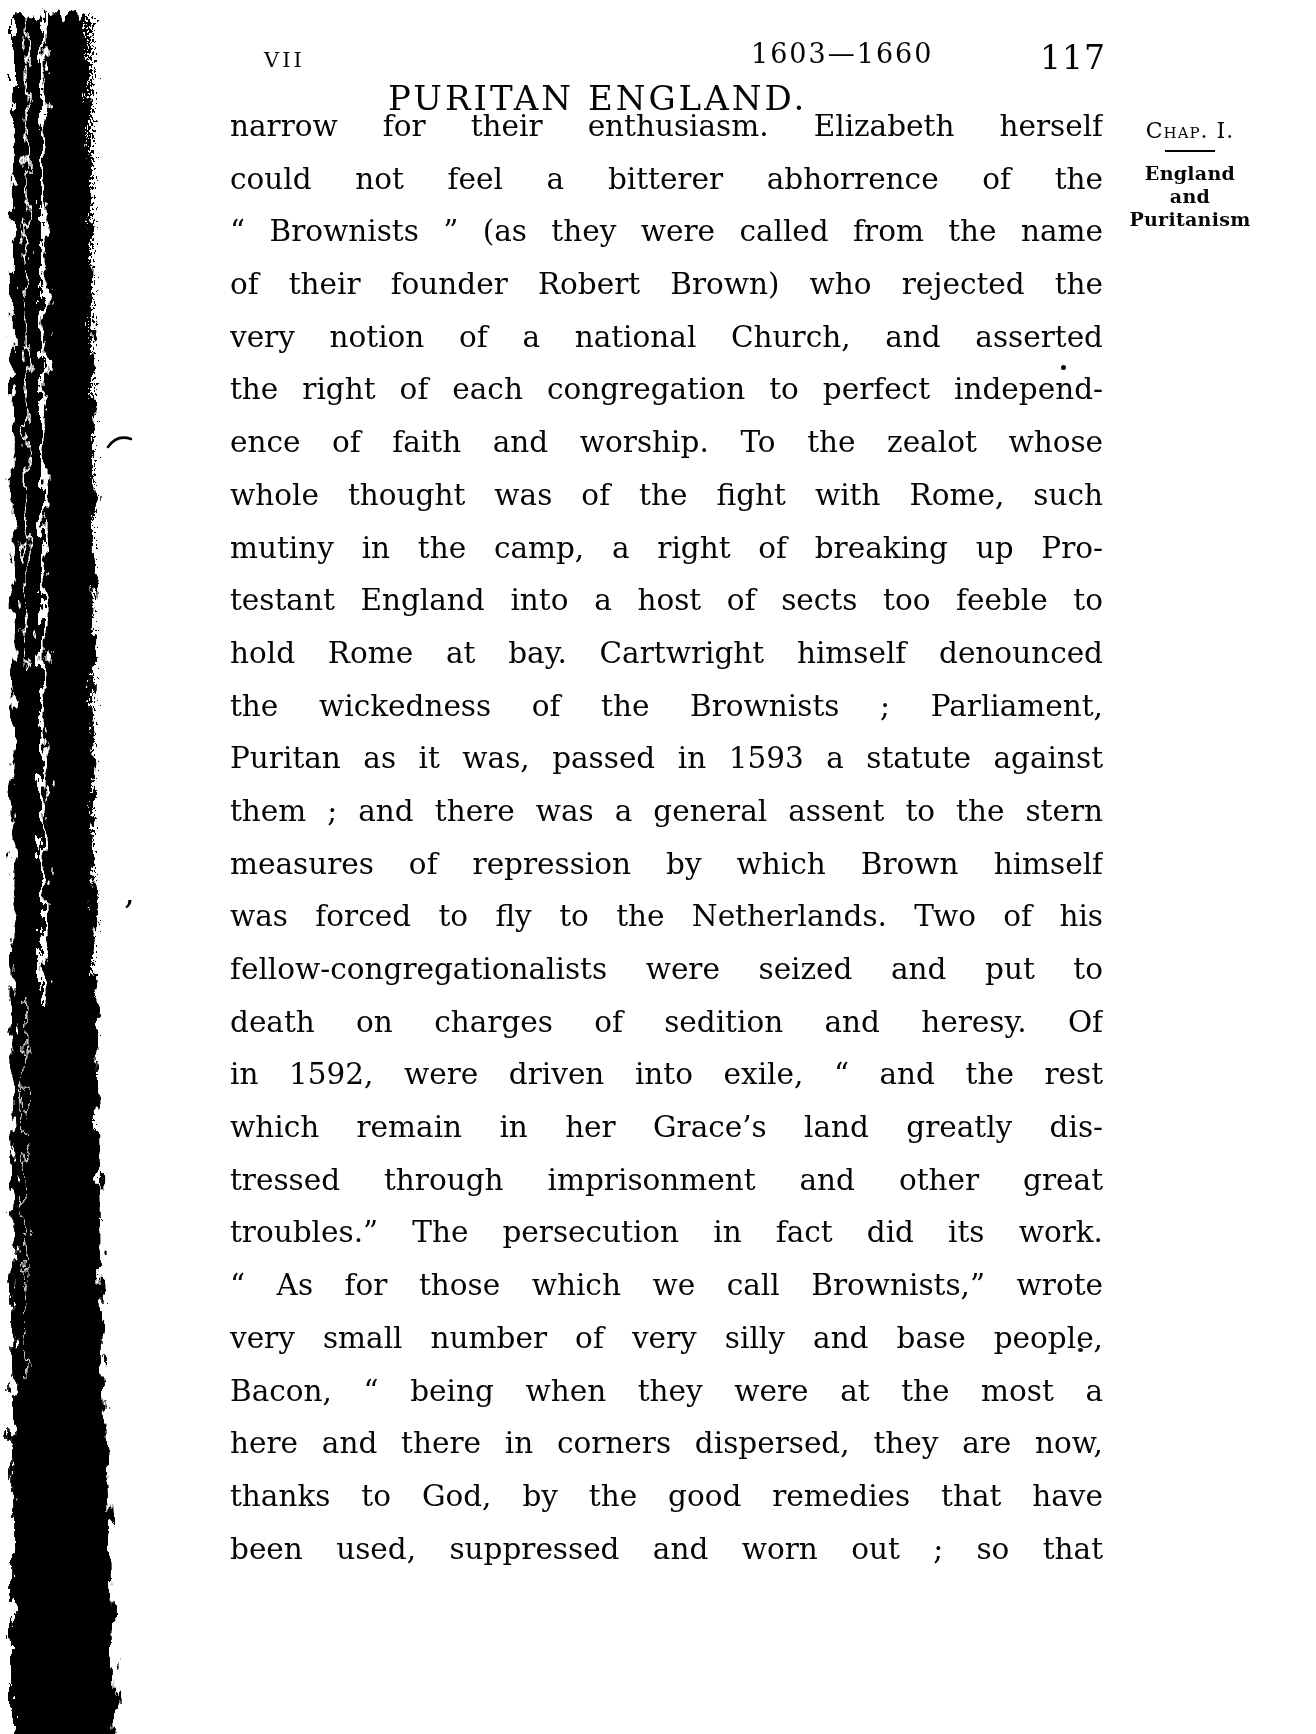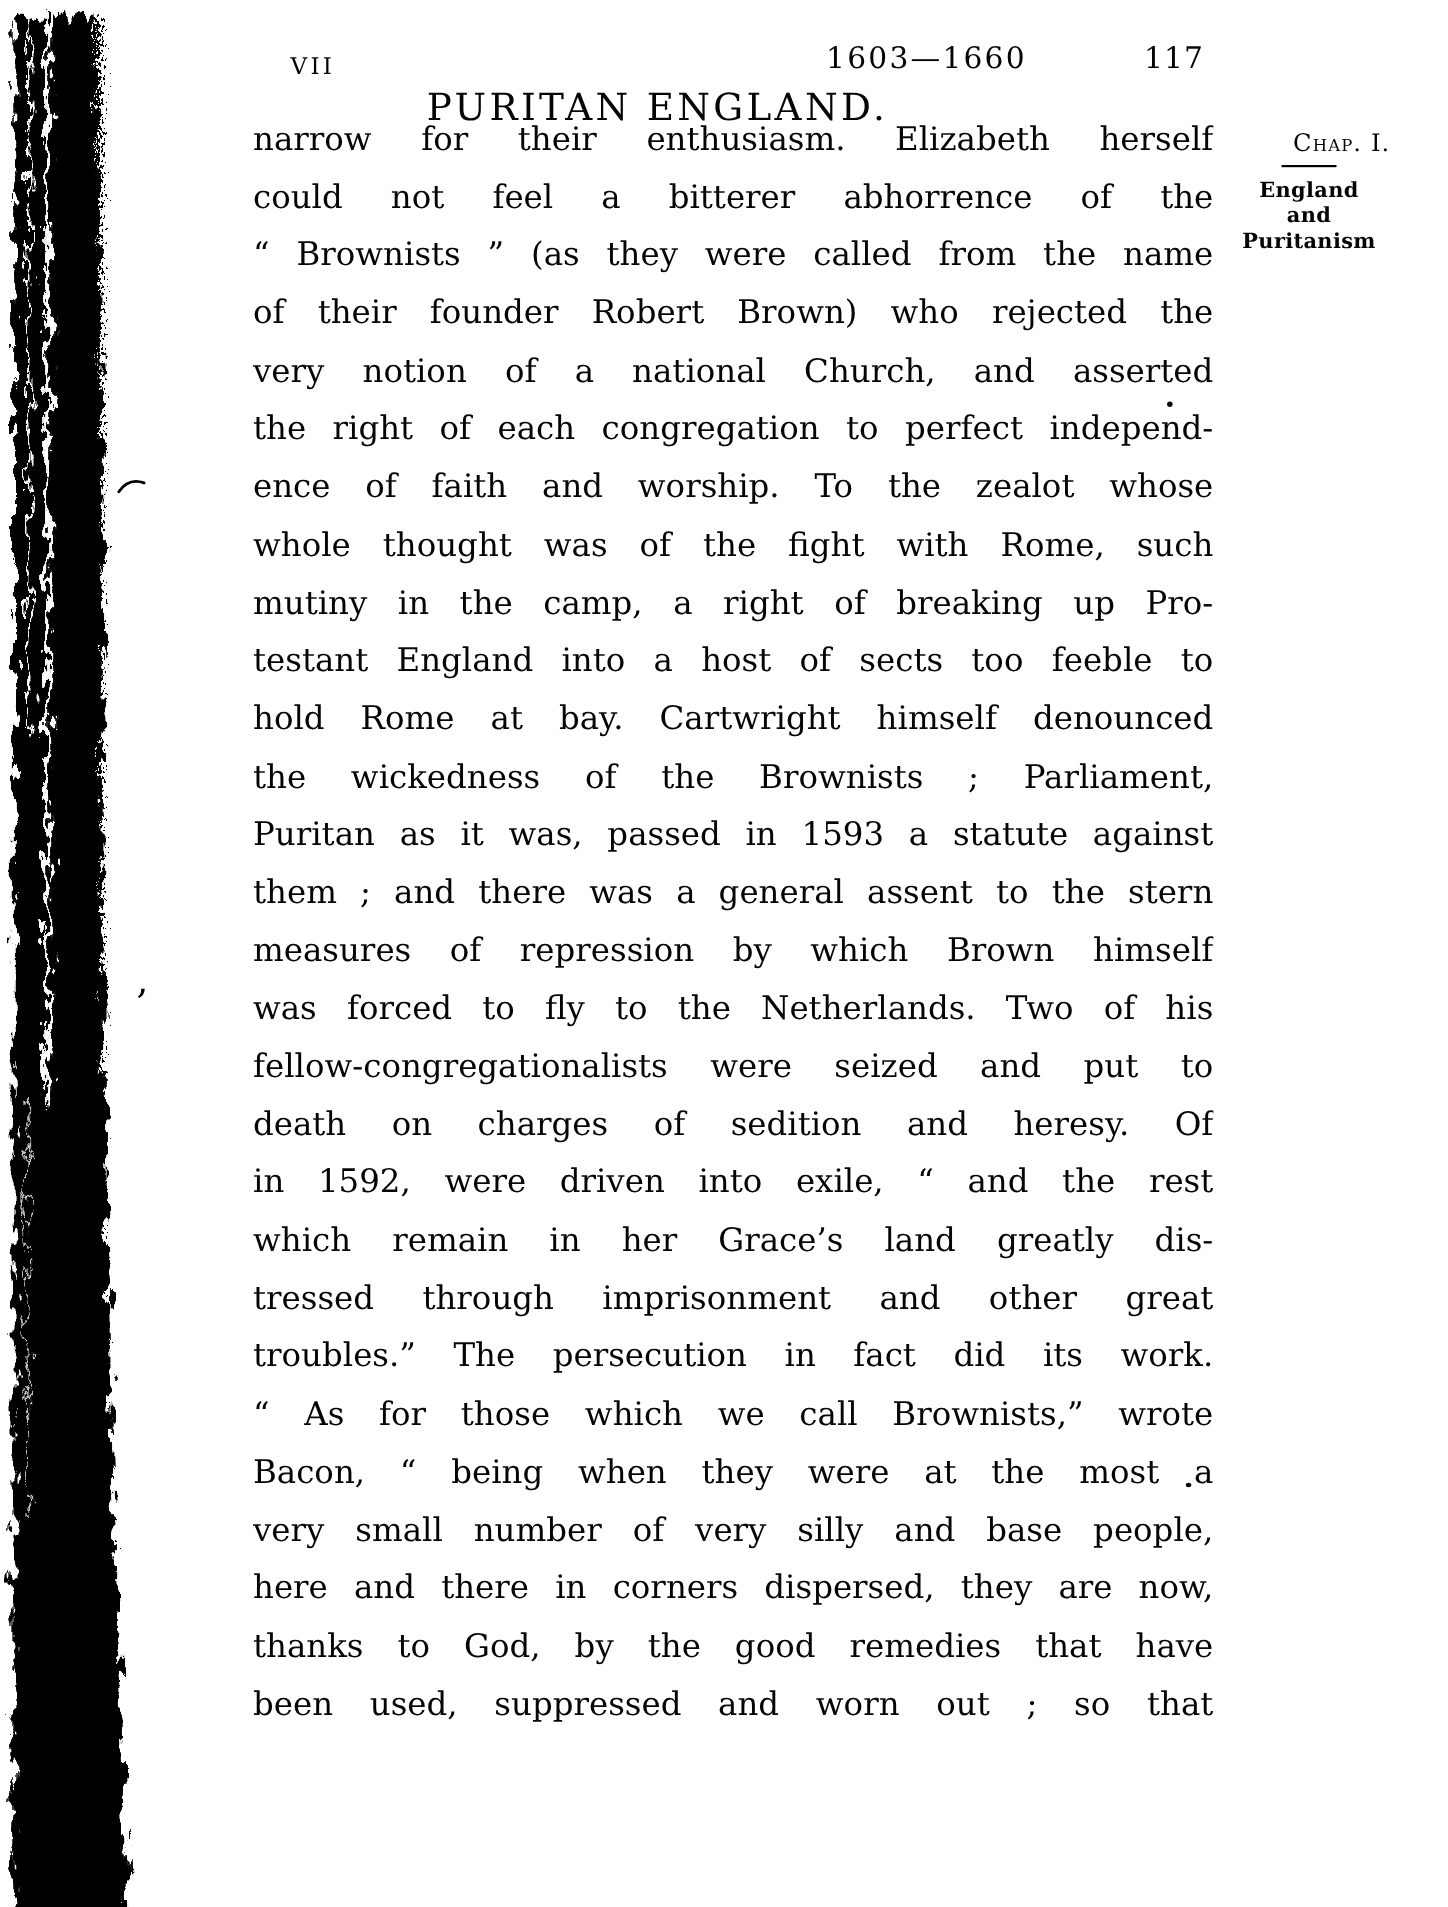--- a/index.html
+++ b/index.html
@@ -11,27 +11,27 @@
     font-family:"DejaVu Serif", serif;
     color:#050505;
   }
   
   .gutter{position:absolute;left:0;top:0;}
   
   .running-head span{position:absolute;white-space:nowrap;}
   .h-numeral{left:264px;top:48px;font-size:21px;letter-spacing:3px;}
   .h-title{left:388px;top:38px;font-size:34px;letter-spacing:3px;margin-top:40px;}
   .h-dates{left:751px;top:38px;font-size:27px;letter-spacing:2px;}
-  .h-page{left:1040px;top:38px;font-size:27px;letter-spacing:1px;}
+  .h-page{left:1040px;top:38px;font-size:33px;letter-spacing:1px;}
   
   .margin-note{
     position:absolute;left:1116px;top:118px;width:148px;
     text-align:center;
   }
-  .chap{font-variant:small-caps;font-size:22px;letter-spacing:1px;text-align:right;}
+  .chap{font-variant:small-caps;font-size:22px;letter-spacing:1px;}
   .chap-rule{width:50px;height:2px;background:#000;margin:7px auto 10px auto;}
   .note-lines .note-line{
     font-weight:bold;font-size:19px;line-height:23px;letter-spacing:0.3px;
   }
   
   .body-text{
     position:absolute;left:230px;top:100px;width:873px;
   }
   .body-text .body-line{
     height:52.7px;line-height:52.7px;
@@ -111,22 +111,22 @@
       <div class="body-line">them ; and there was a general assent to the stern</div>
       <div class="body-line">measures of repression by which Brown himself</div>
       <div class="body-line">was forced to fly to the Netherlands.  Two of his</div>
       <div class="body-line">fellow-congregationalists were seized and put to</div>
       <div class="body-line">death on charges of sedition and heresy.  Of</div>
       <div class="body-line">in 1592, were driven into exile, “ and the rest</div>
       <div class="body-line">which remain in her Grace’s land greatly dis-</div>
       <div class="body-line">tressed through imprisonment and other great</div>
       <div class="body-line">troubles.”  The persecution in fact did its work.</div>
       <div class="body-line">“ As for those which we call Brownists,” wrote</div>
+      <div class="body-line">very small number of very silly and base people,</div>
       <div class="body-line">Bacon, “ being when they were at the most a</div>
-      <div class="body-line">very small number of very silly and base people,</div>
       <div class="body-line">here and there in corners dispersed, they are now,</div>
       <div class="body-line">thanks to God, by the good remedies that have</div>
       <div class="body-line">been used, suppressed and worn out ; so that</div>
     </main>
 
   <div class="speck speck-1"></div>
   <div class="speck speck-2"></div>
   <div class="comma-mark">,</div>
 
 </div>

